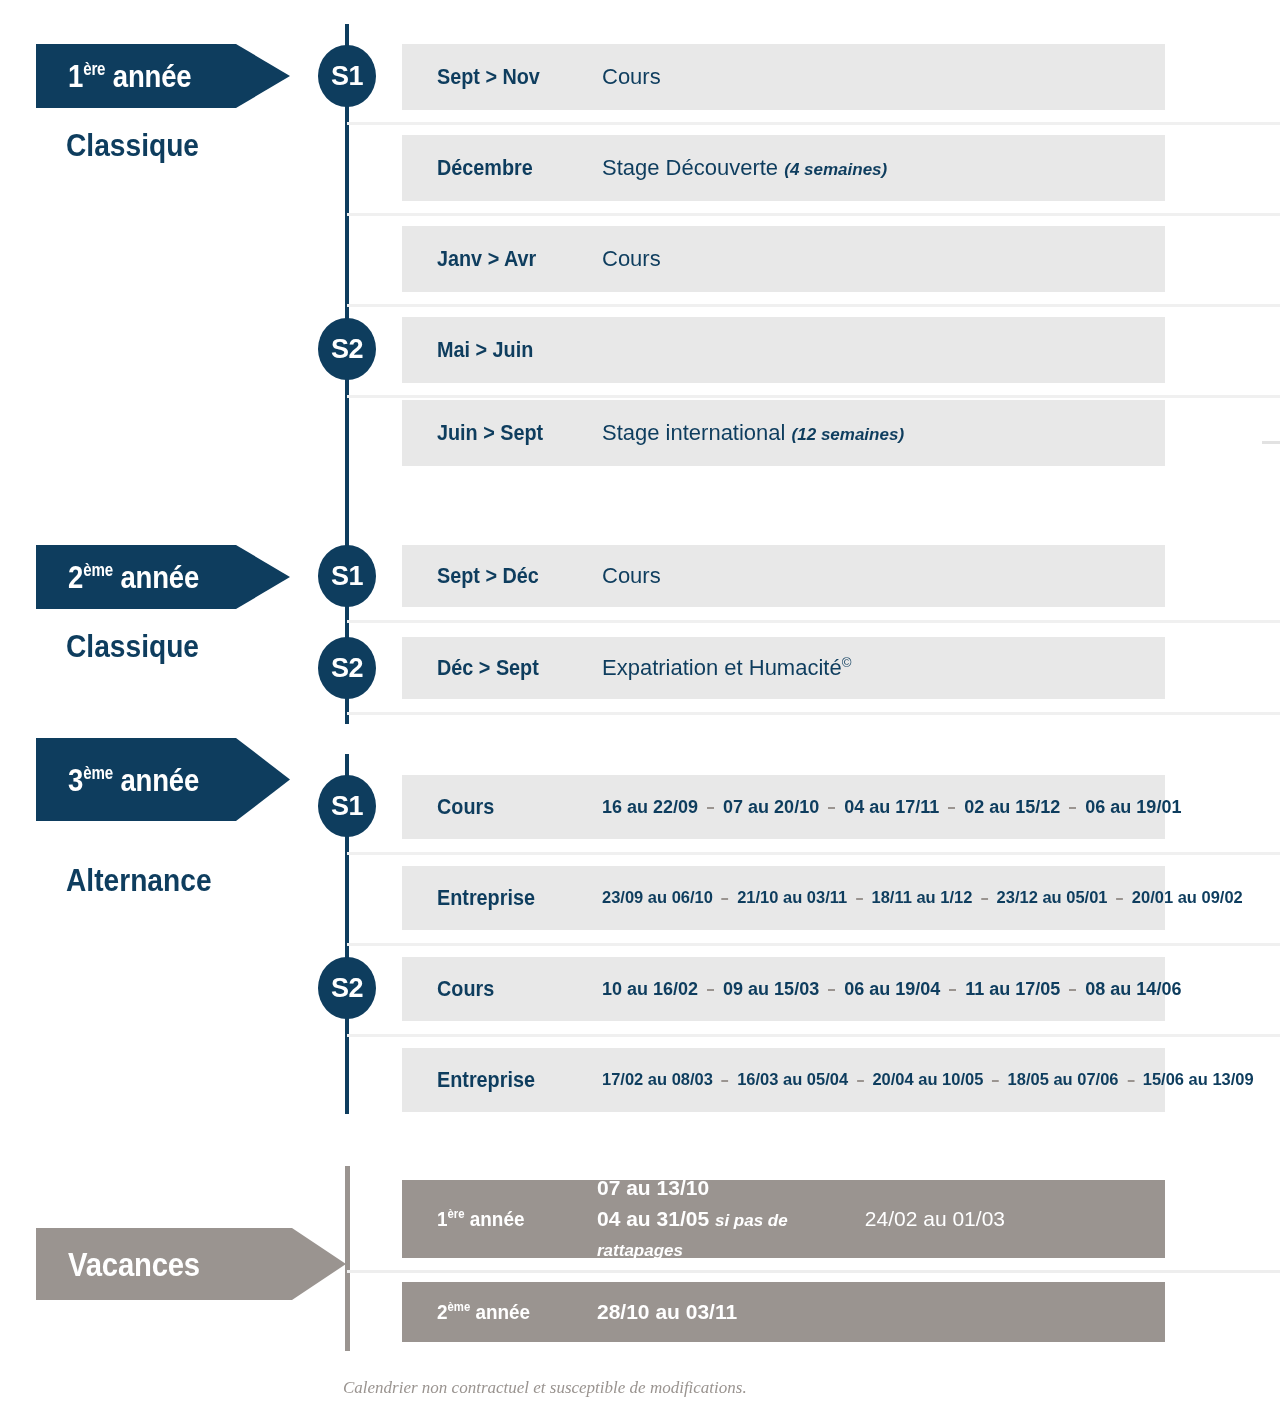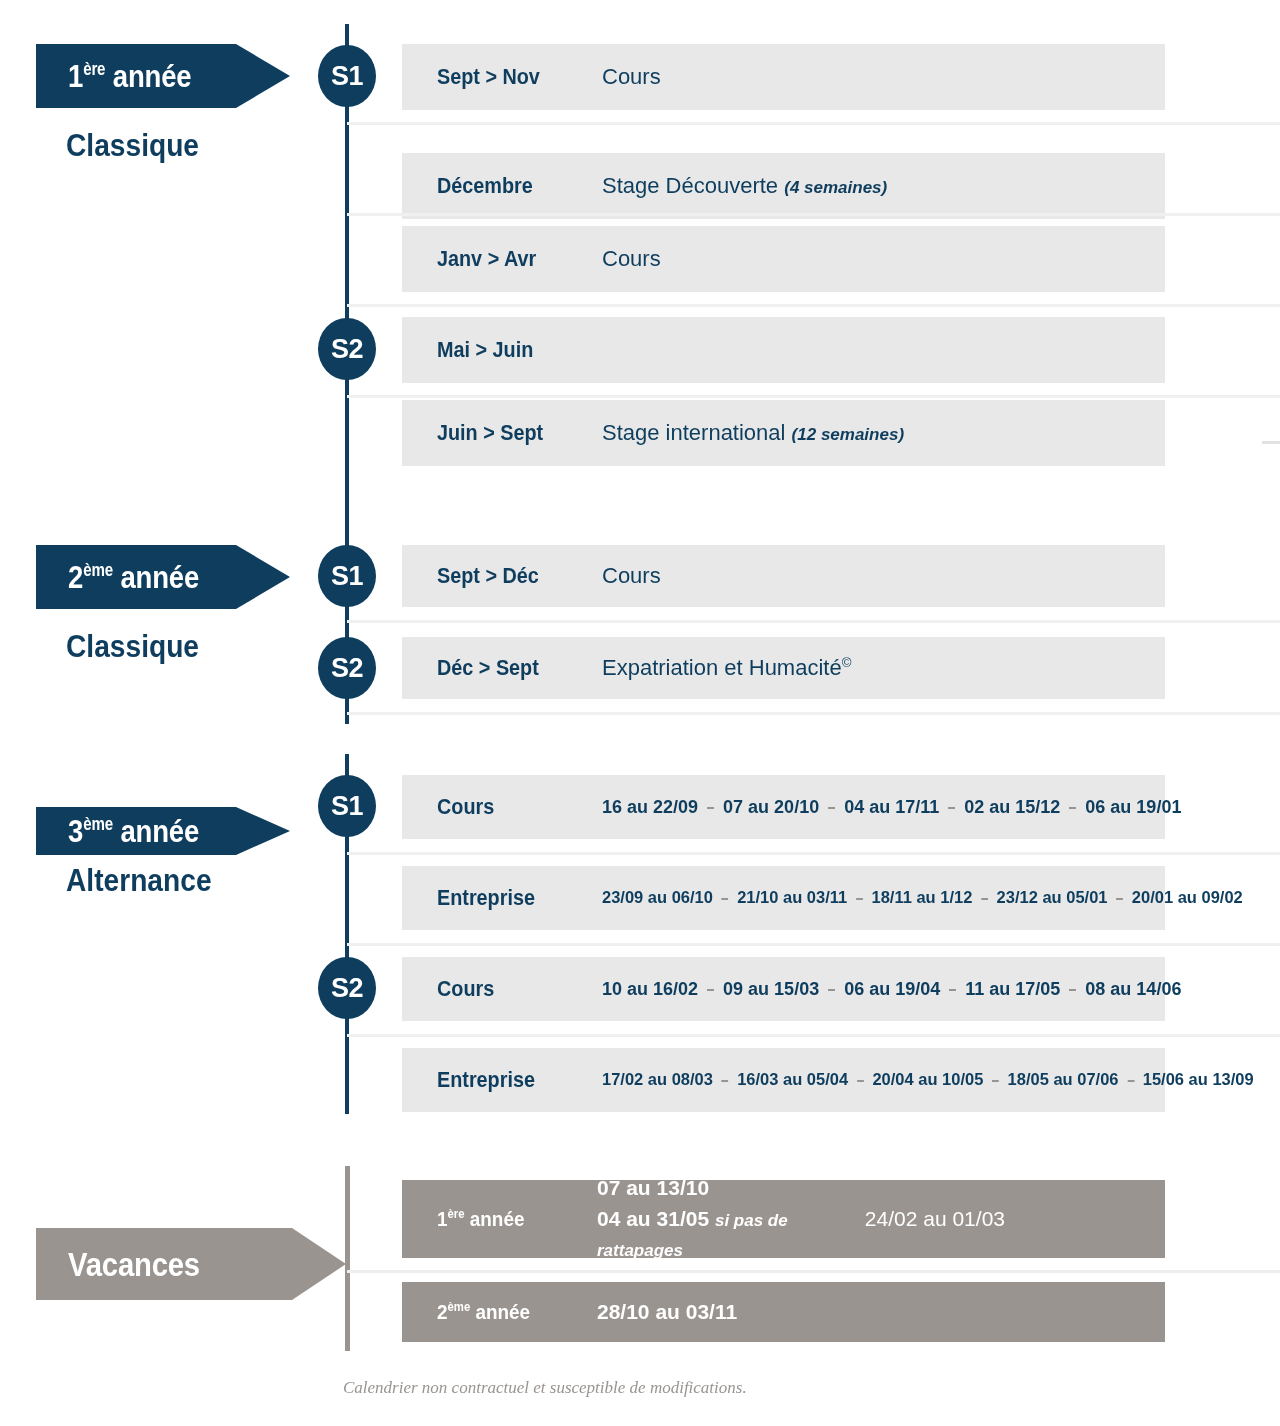--- a/index.html
+++ b/index.html
@@ -129,21 +129,21 @@
   <div class="sem" style="left:318px;top:318px;">
     <span>S2</span>
   </div>
 
   <div class="row" style="top:44px;height:66px;">
     <span class="row-period">Sept &gt; Nov</span>
     <span class="row-desc">Cours</span>
   </div>
   <div class="sep-line" style="top:122px;"></div>
 
-  <div class="row" style="top:153px;height:66px;">
+  <div class="row" style="top:135px;height:66px;">
     <span class="row-period">Décembre</span>
     <span class="row-desc"><span>Stage Découverte</span> <span class="note">(4 semaines)</span></span>
   </div>
   <div class="sep-line" style="top:213px;"></div>
 
   <div class="row" style="top:226px;height:66px;">
     <span class="row-period">Janv &gt; Avr</span>
     <span class="row-desc">Cours</span>
   </div>
   <div class="sep-line" style="top:304px;"></div>
@@ -180,21 +180,21 @@
   <div class="sep-line" style="top:620px;"></div>
 
   <div class="row" style="top:637px;height:62px;">
     <span class="row-period">Déc &gt; Sept</span>
     <span class="row-desc"><span>Expatriation et Humacité</span><sup>©</sup></span>
   </div>
   <div class="sep-line" style="top:712px;"></div>
 
   <div class="rail" style="top:754px;height:360px;"></div>
 
-  <div class="banner" style="left:36px;top:807px;width:254px;height:48px;">
+  <div class="banner" style="left:36px;top:738px;width:254px;height:83px;">
     <span class="banner-label"><span>3</span><sup>ème</sup><span> année</span></span>
   </div>
   <div class="track-label" style="left:66px;top:864px;">Alternance</div>
 
   <div class="sem" style="left:318px;top:775px;">
     <span>S1</span>
   </div>
   <div class="sem" style="left:318px;top:957px;">
     <span>S2</span>
   </div>

